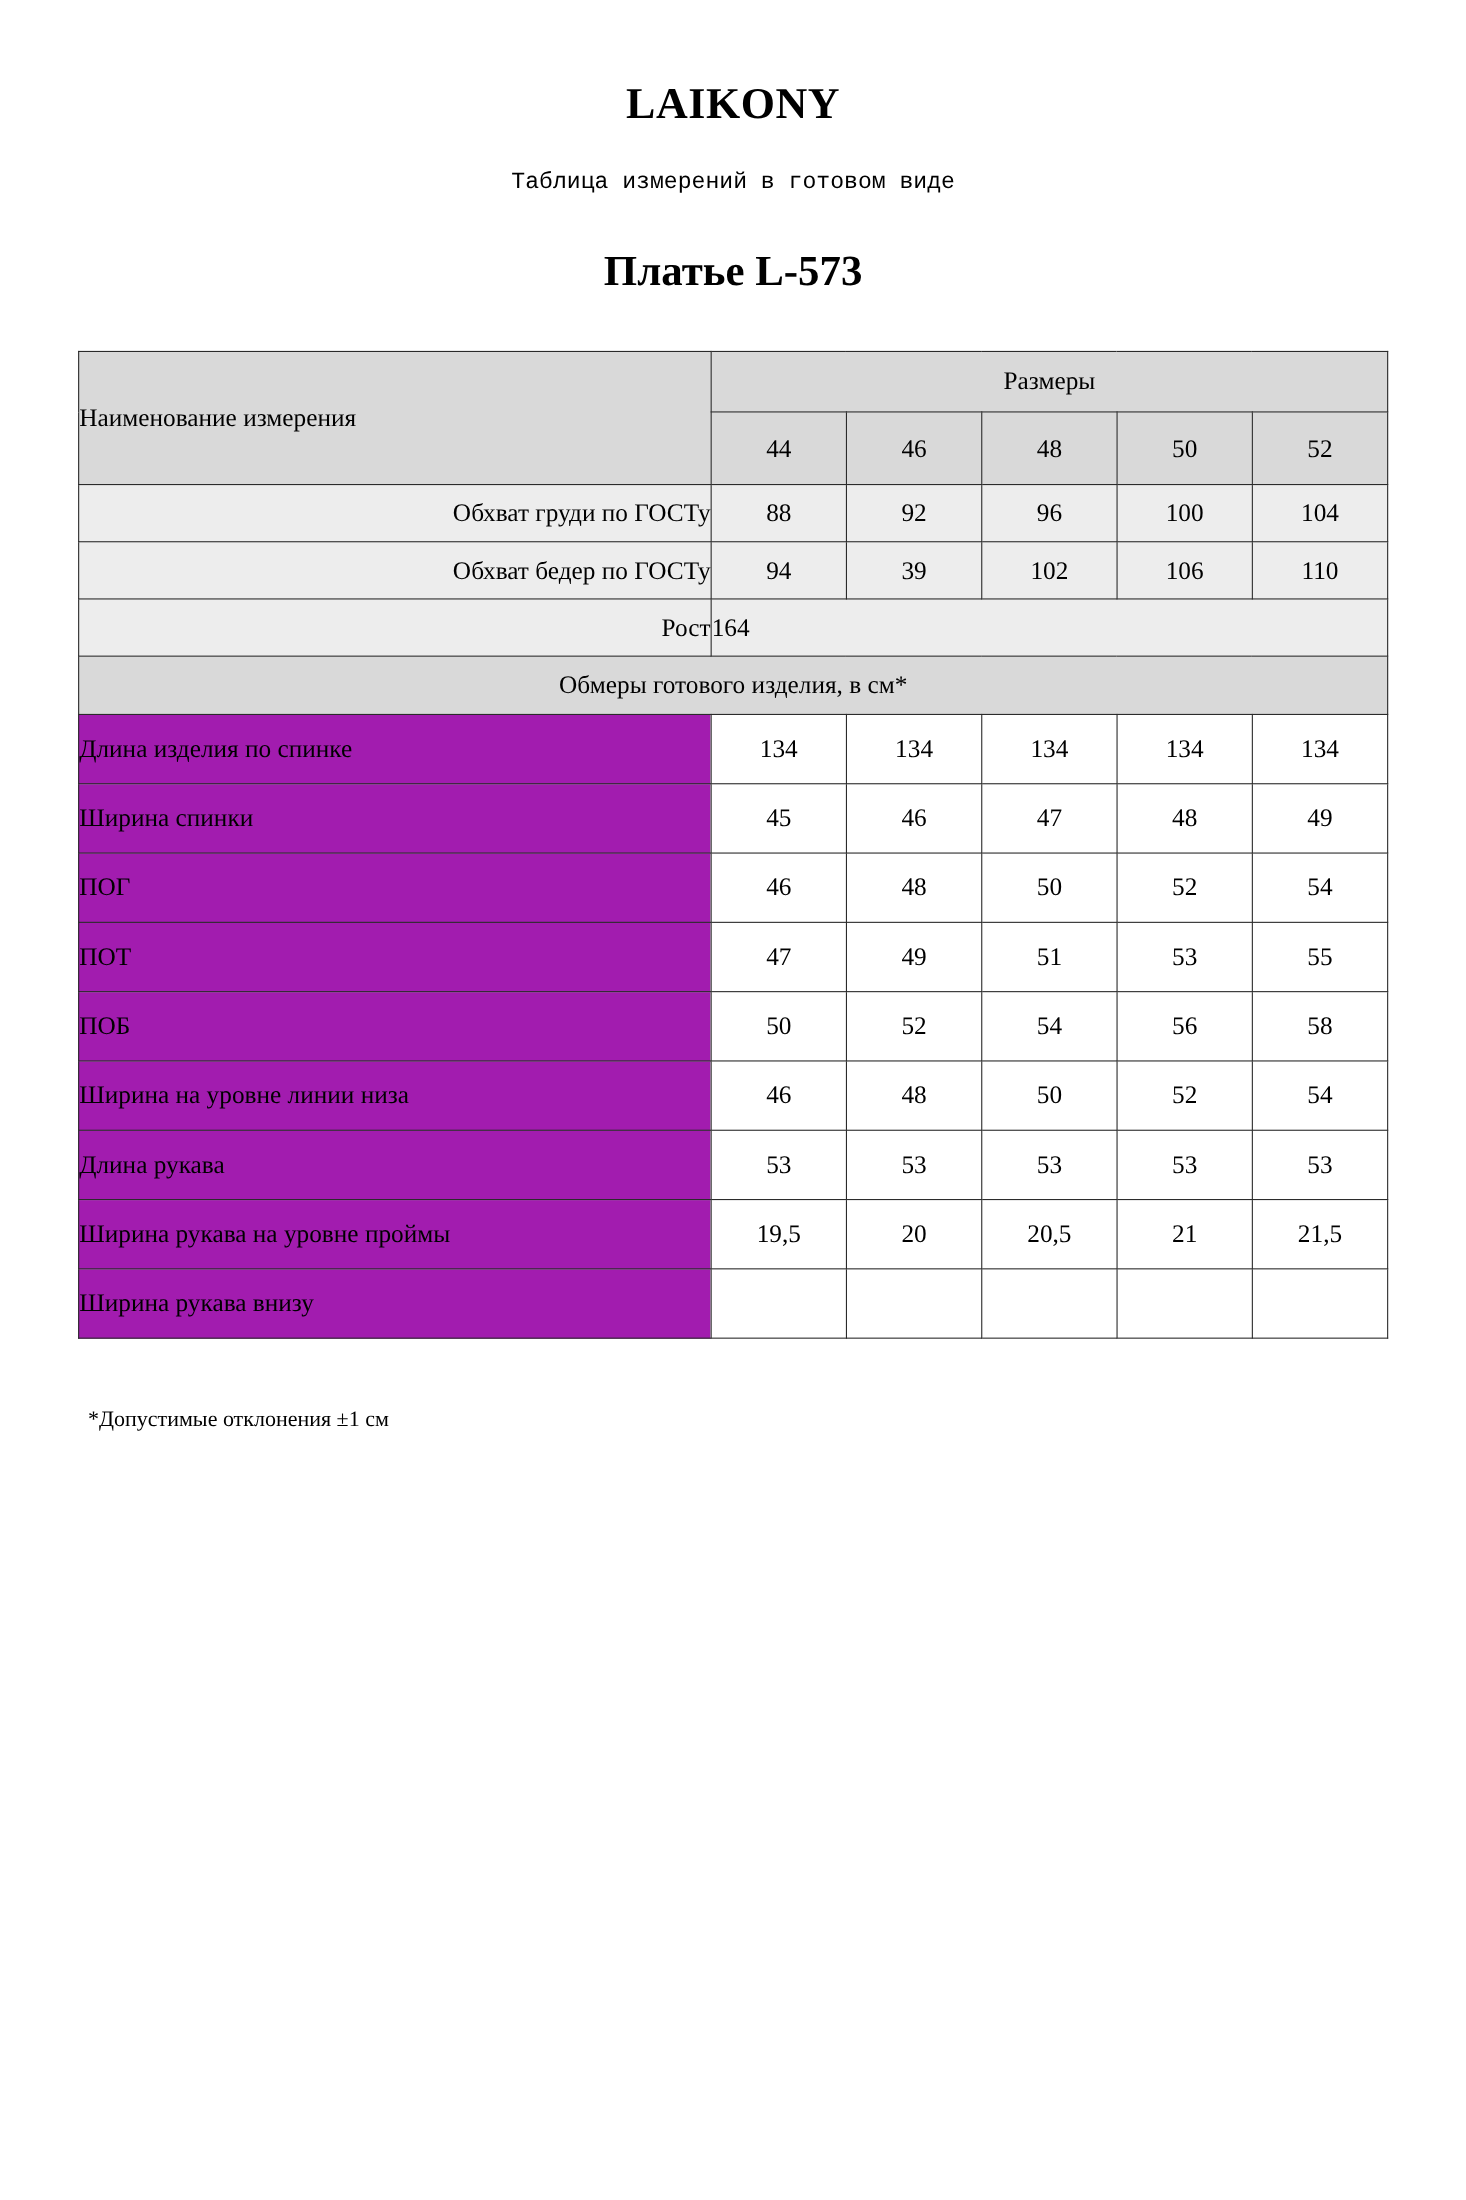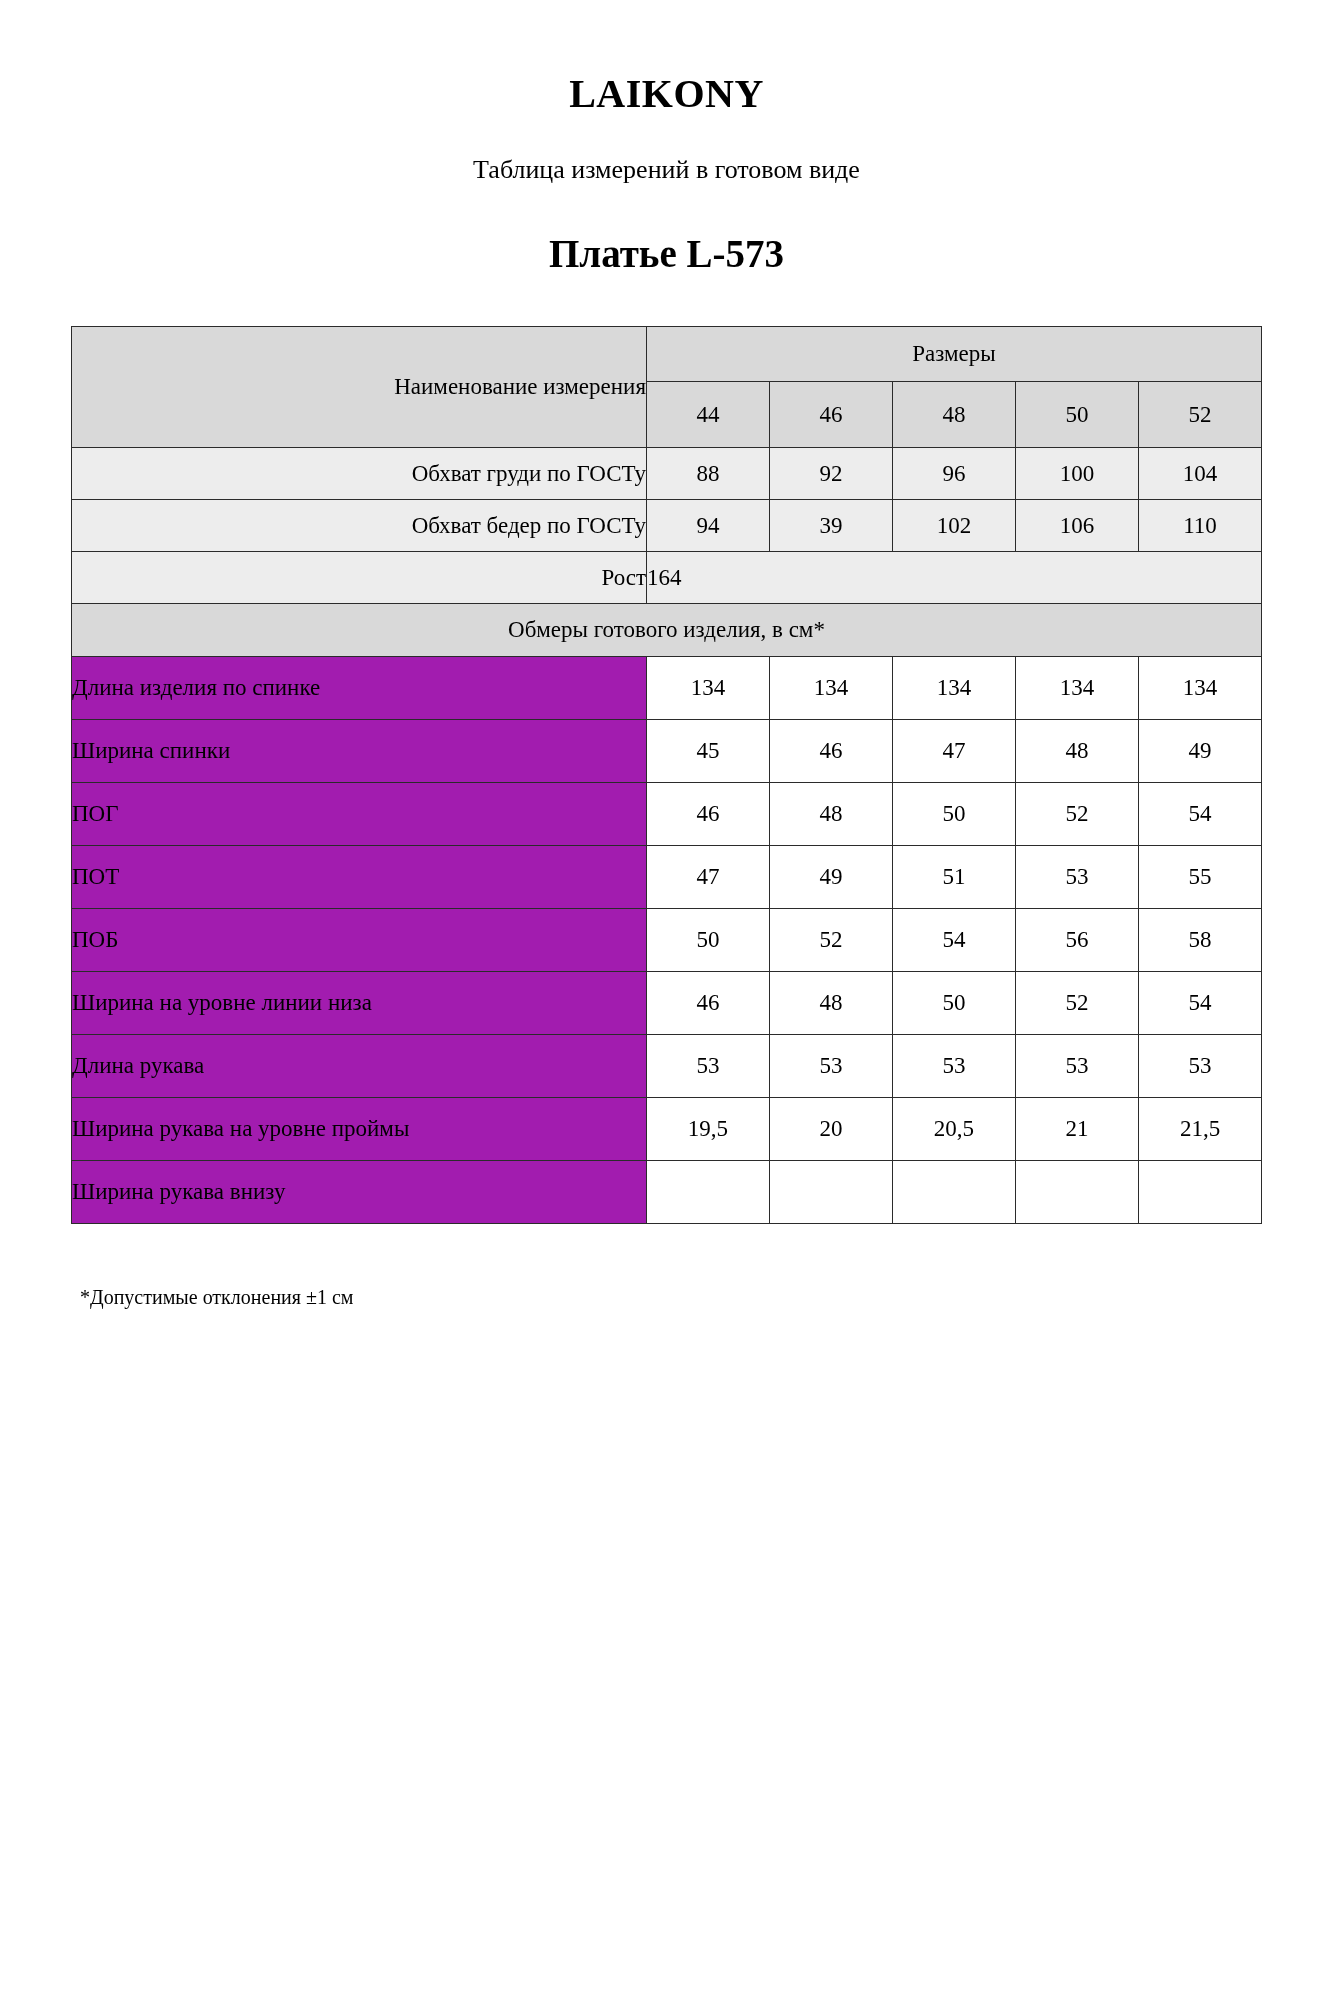--- a/index.html
+++ b/index.html
@@ -23,22 +23,23 @@
   }
   .brand {
     text-align: center;
     font-size: 40px;
     font-weight: bold;
     letter-spacing: 0.5px;
     margin: 14px 0 0 0;
   }
   .subtitle {
     text-align: center;
-    font-size: 26px;
+    font-size: 21px;
     margin: 38px 0 0 0;
+    font-family: Liberation Mono, monospace;
   }
   .product-title {
     text-align: center;
     font-size: 39px;
     font-weight: bold;
     margin: 46px 0 0 0;
   }
   table.measure {
     margin: 50px auto 0 auto;
     border-collapse: collapse;
@@ -56,21 +57,21 @@
   .col-size { width: 123px; }
 
   .hdr {
     background: #d9d9d9;
     font-weight: bold;
     text-align: center;
   }
   .hdr-name {
     background: #d9d9d9;
     font-weight: bold;
-    text-align: right;
+    text-align: left;
     font-size: 24px;
     height: 120px;
   }
   .hdr-sizes-label {
     height: 52px;
     font-size: 24px;
   }
   .size-num {
     height: 62px;
     font-size: 28px;

